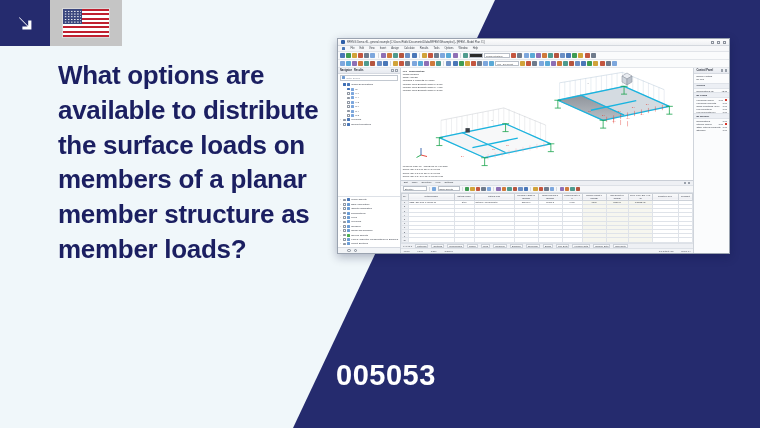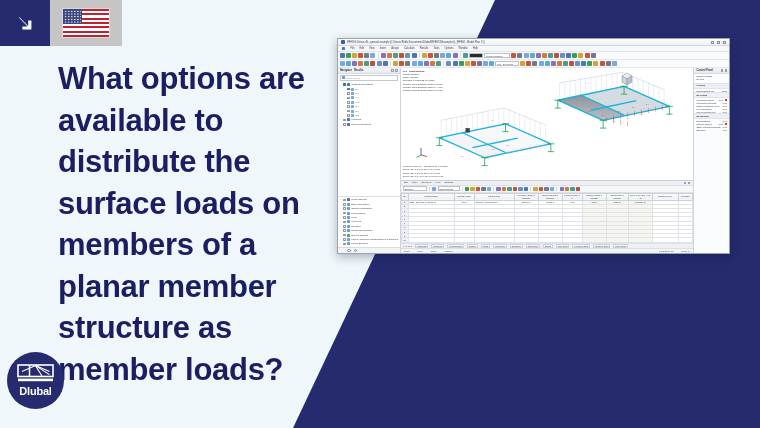--- a/index.html
+++ b/index.html
@@ -53,21 +53,21 @@
         radial-gradient(circle, #fff 0.55px, transparent 0.6px);
       background-size: 3.1px 2.7px; }
 
   
   #headline {
     position: absolute;
     left: 58px; top: 58px;
     width: 275px;
     z-index: 4;
     color: #1b1f61;
-    font-size: 31px;
+    font-size: 26px;
     font-weight: 700;
     line-height: 1.34;
     letter-spacing: -0.3px;
   }
 
   
   #logo {
     position: absolute;
     left: 7px; top: 352px;
     width: 57px; height: 57px;
@@ -289,36 +289,23 @@
     <span class="flag">
       <span class="stripes"></span>
       <span class="canton">
           <span class="stars"></span>
         </span>
     </span>
   </div>
 
   <div id="headline">What options are available to distribute the surface loads on members of a planar member structure as member loads?</div>
 
-  <div id="logo">
-    <span class="mark">
-      <svg width="37" height="21" viewBox="0 0 37 21">
-        <rect x="1" y="1" width="35" height="11.5" fill="none" stroke="#ffffff" stroke-width="1.6"></rect>
-        <rect x="1" y="14.6" width="35" height="2.6" fill="#ffffff"></rect>
-        <line x1="12.5" y1="1" x2="12.5" y2="12.5" stroke="#ffffff" stroke-width="1.5"></line>
-        <line x1="18.5" y1="1.6" x2="5.0" y2="7.4" stroke="#ffffff" stroke-width="1.1"></line>
-        <line x1="18.5" y1="1.6" x2="32.5" y2="7.4" stroke="#ffffff" stroke-width="1.1"></line>
-        <line x1="18.5" y1="1.6" x2="32.5" y2="10.6" stroke="#ffffff" stroke-width="1.1"></line>
-        <line x1="18.5" y1="1.6" x2="25.0" y2="12.0" stroke="#ffffff" stroke-width="1.1"></line>
-      </svg>
-    </span>
-    <span class="logo-text">Dlubal</span>
-  </div>
 
   <div id="faq-line">
+    <span id="faq-number">005053</span>
   </div>
 
   <div id="app-window">
 
     <div class="titlebar">
       <span class="app-ico"></span>
       <span class="tb-text">RFEM 6 Demo.rf6 - general example [C:\Users\Public\Documents\Dlubal\RFEM 6\Examples\] - [RFEM - Model Plan #1]</span>
       <span class="win-btns">
         <i></i>
         <i></i>

